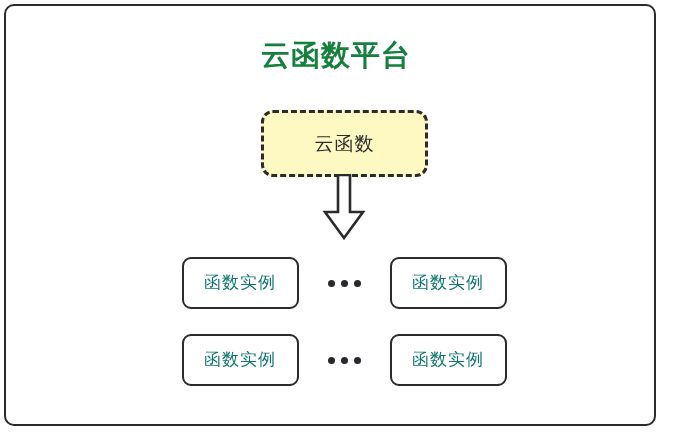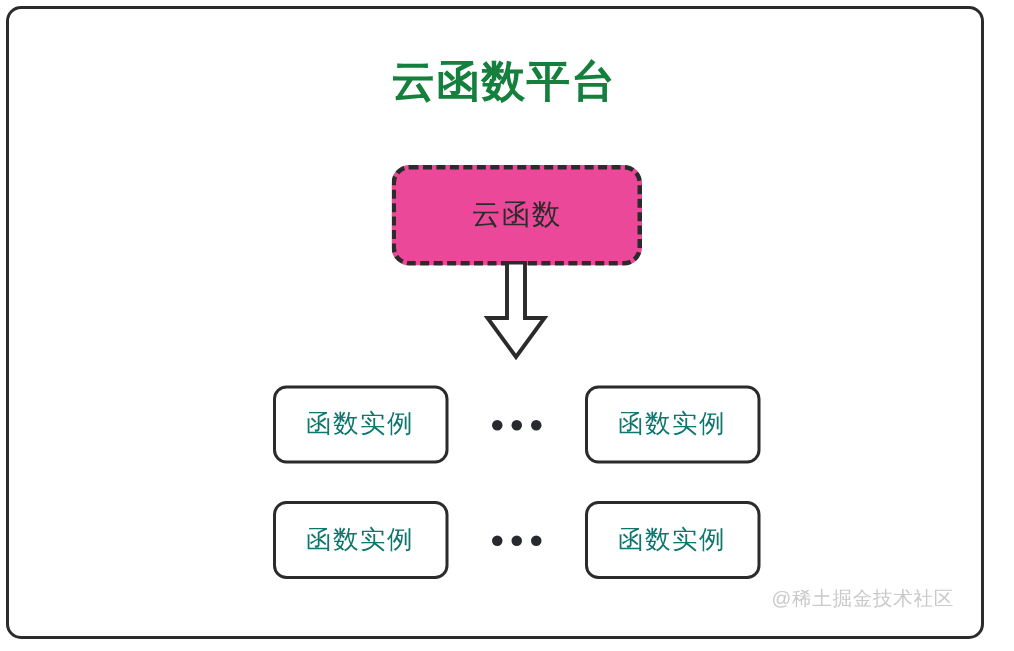--- a/index.html
+++ b/index.html
@@ -52,21 +52,21 @@
   
   .dashed-box {
     position: absolute;
     left: 255px;
     top: 104px;
     width: 167px;
     height: 67px;
     border: 3px dashed #2b2b2b;
     border-radius: 12px;
     box-sizing: border-box;
-    background: #ec4899;
+    background: #fef9c3;
     display: flex;
     align-items: center;
     justify-content: center;
   }
   .dashed-box-label {
     font-size: 19px;
     color: #2b2b2b;
     letter-spacing: 1px;
     line-height: 24px;
     white-space: nowrap;
@@ -180,16 +180,15 @@
       <div class="ellipsis">
         <span class="dot"></span>
         <span class="dot"></span>
         <span class="dot"></span>
       </div>
       <div class="instance-box">
         <span class="instance-label">函数实例</span>
       </div>
     </div>
 
-    <div class="watermark">@稀土掘金技术社区</div>
 
   </div>
 </div>
 
 </body></html>

